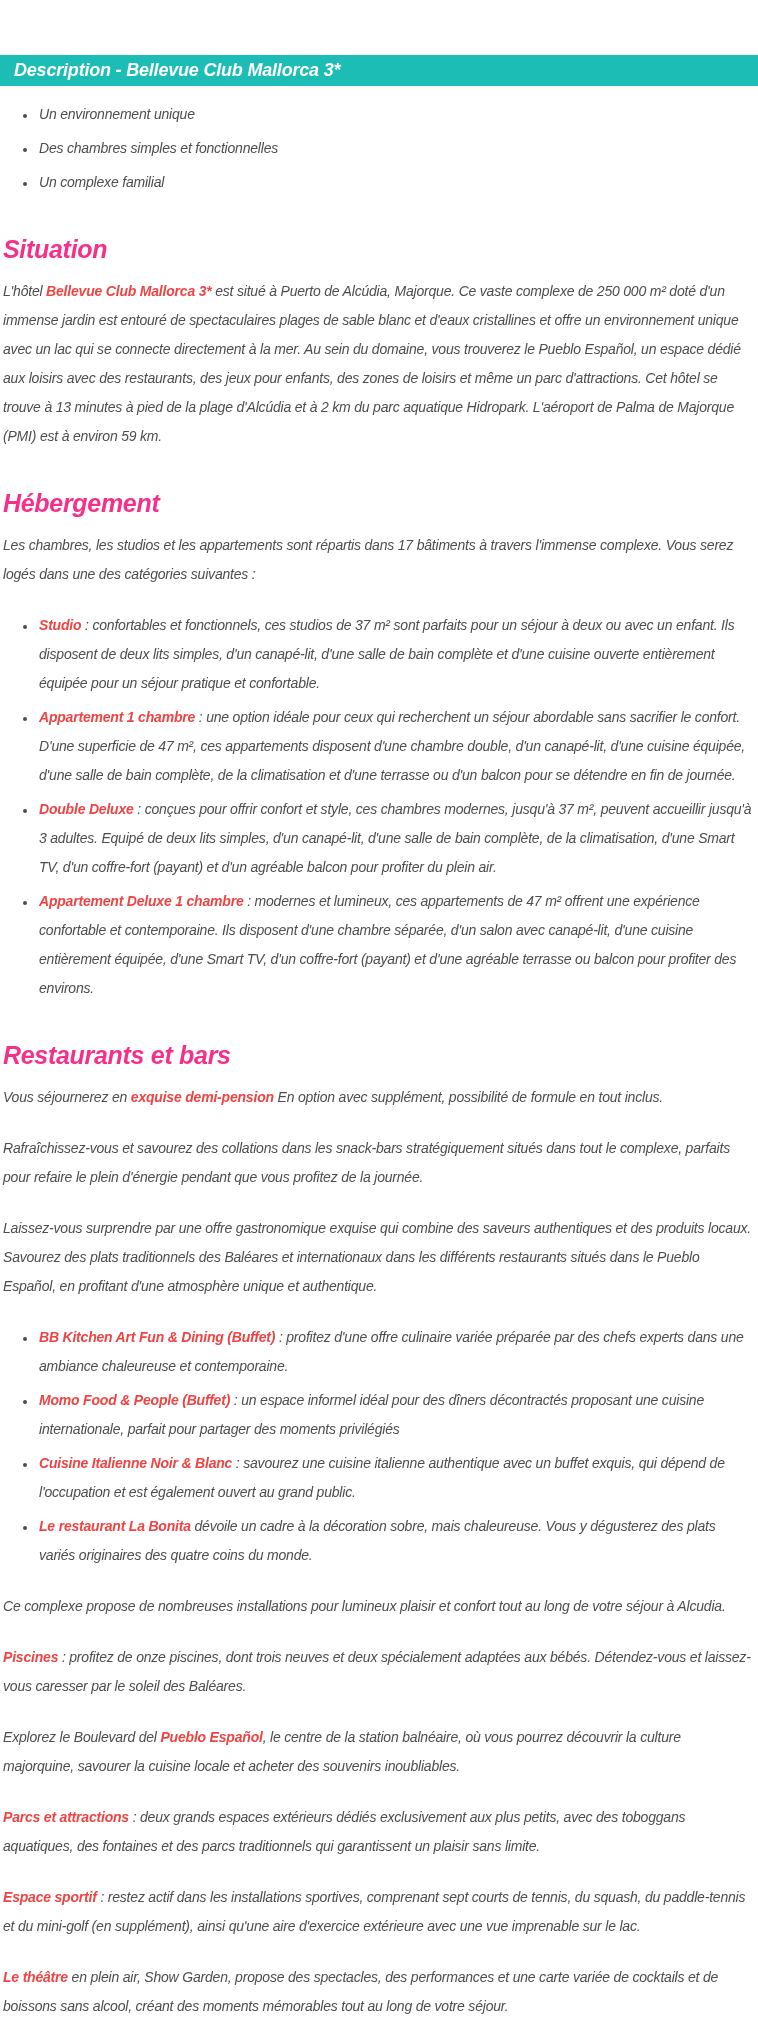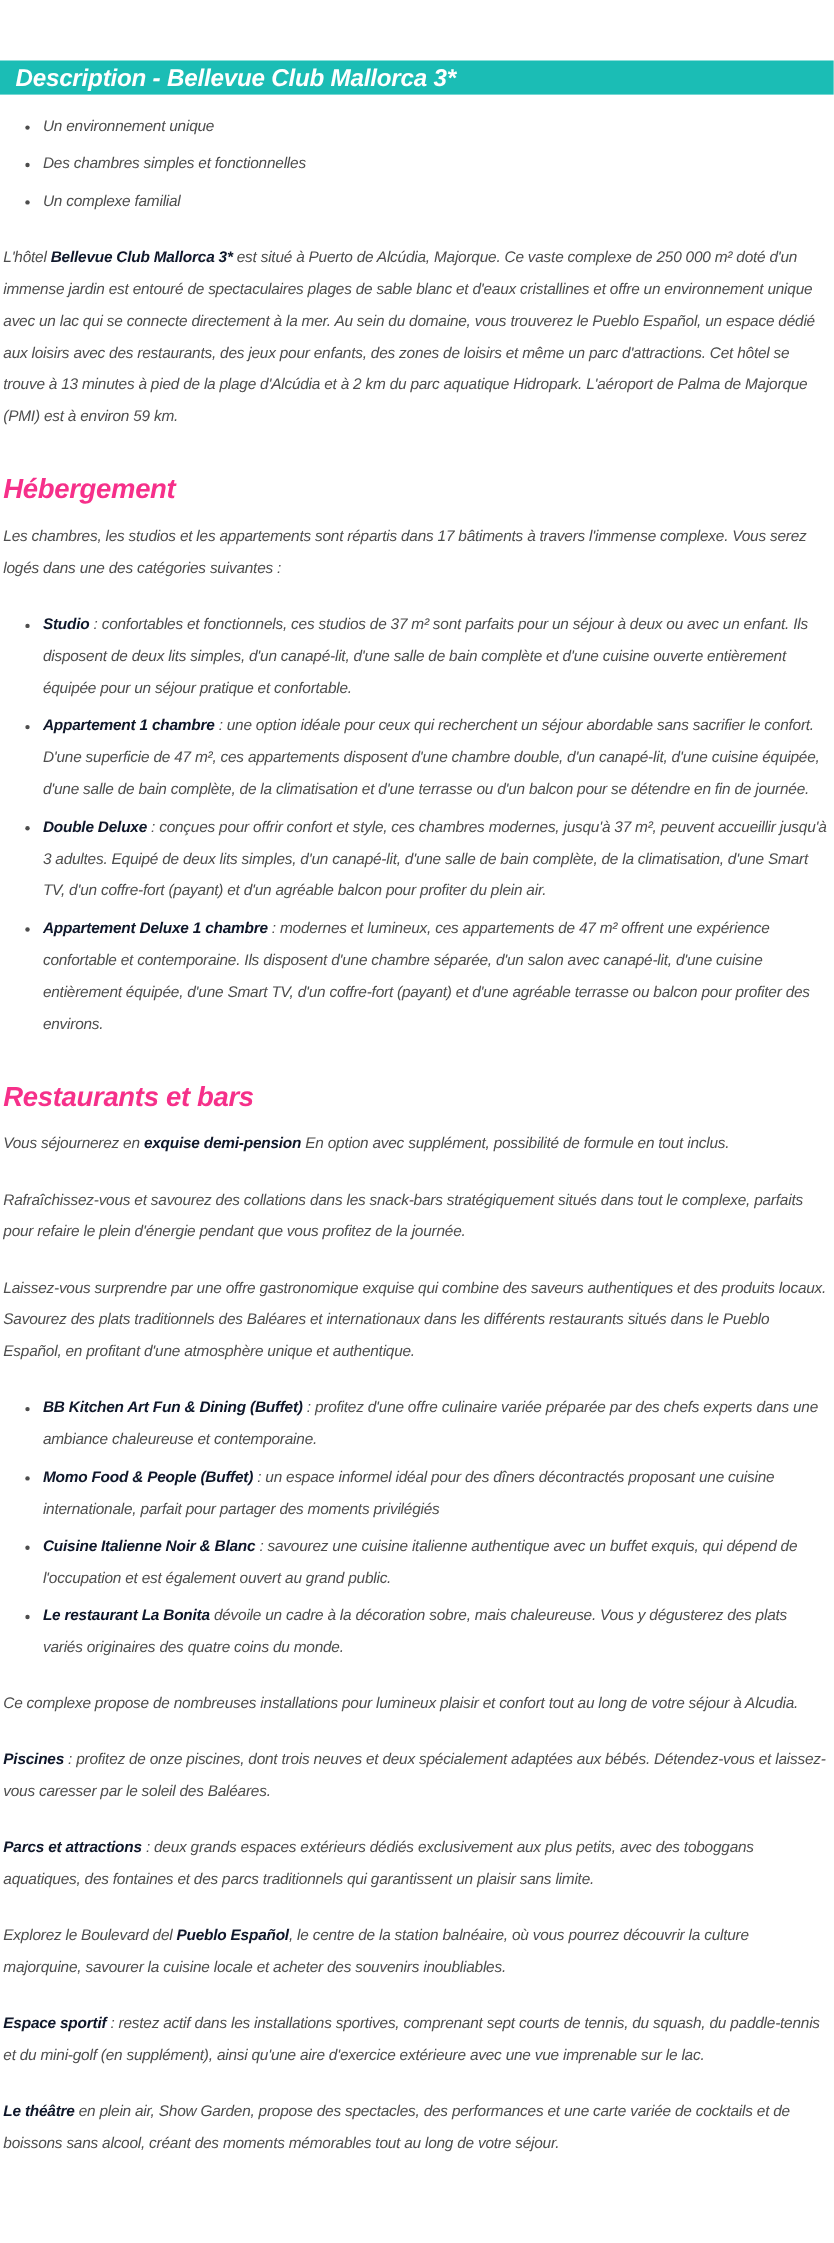--- a/index.html
+++ b/index.html
@@ -22,21 +22,21 @@
   }
   .header-bar {
     background: #1bbdb5;
     height: 31px;
     display: flex;
     align-items: center;
     padding: 0 14px;
   }
   .header-bar h1 {
     margin: 0;
-    font-size: 22px;
+    font-size: 18px;
     line-height: 31px;
     font-weight: 700;
     color: #ffffff;
     letter-spacing: -0.2px;
   }
   .content {
     padding: 0 4px 0 3px;
   }
   ul.bullets {
     margin: 14px 0 22px 0;
@@ -57,21 +57,21 @@
     line-height: 30px;
     font-weight: 700;
     margin: 37px 0 13px 0;
     letter-spacing: -0.3px;
   }
   p.para {
     margin: 0 0 22px 0;
   }
   .b {
     font-weight: 700;
-    color: #0f172a;
+    color: #ef4444;
   }
   section { margin: 0; }
 </style>
 </head>
 <body>
 
 <div class="page">
 
   <div class="header-bar">
     <h1>Description - Bellevue Club Mallorca 3*</h1>
@@ -79,20 +79,21 @@
 
   <div class="content">
 
     <ul class="bullets">
       <li>Un environnement unique</li>
       <li>Des chambres simples et fonctionnelles</li>
       <li>Un complexe familial</li>
     </ul>
 
     <section>
+      <h2 class="sec-heading">Situation</h2>
       <p class="para"><span>L'hôtel </span><span class="b">Bellevue Club Mallorca 3*</span><span> est situé à Puerto de Alcúdia, Majorque. Ce vaste complexe de 250 000 m² doté d'un immense jardin est entouré de spectaculaires plages de sable blanc et d'eaux cristallines et offre un environnement unique avec un lac qui se connecte directement à la mer. Au sein du domaine, vous trouverez le Pueblo Español, un espace dédié aux loisirs avec des restaurants, des jeux pour enfants, des zones de loisirs et même un parc d'attractions. Cet hôtel se trouve à 13 minutes à pied de la plage d'Alcúdia et à 2 km du parc aquatique Hidropark. L'aéroport de Palma de Majorque (PMI) est à environ 59 km.</span></p>
     </section>
 
     <section>
       <h2 class="sec-heading">Hébergement</h2>
       <p class="para">Les chambres, les studios et les appartements sont répartis dans 17 bâtiments à travers l'immense complexe. Vous serez logés dans une des catégories suivantes :</p>
       <ul class="bullets">
         <li><span class="b">Studio</span><span> : confortables et fonctionnels, ces studios de 37 m² sont parfaits pour un séjour à deux ou avec un enfant. Ils disposent de deux lits simples, d'un canapé-lit, d'une salle de bain complète et d'une cuisine ouverte entièrement équipée pour un séjour pratique et confortable.</span></li>
         <li><span class="b">Appartement 1 chambre</span><span> : une option idéale pour ceux qui recherchent un séjour abordable sans sacrifier le confort. D'une superficie de 47 m², ces appartements disposent d'une chambre double, d'un canapé-lit, d'une cuisine équipée, d'une salle de bain complète, de la climatisation et d'une terrasse ou d'un balcon pour se détendre en fin de journée.</span></li>
         <li><span class="b">Double Deluxe</span><span> : conçues pour offrir confort et style, ces chambres modernes, jusqu'à 37 m², peuvent accueillir jusqu'à 3 adultes. Equipé de deux lits simples, d'un canapé-lit, d'une salle de bain complète, de la climatisation, d'une Smart TV, d'un coffre-fort (payant) et d'un agréable balcon pour profiter du plein air.</span></li>
@@ -109,20 +110,20 @@
         <li><span class="b">BB Kitchen Art Fun &amp; Dining (Buffet)</span><span> : profitez d'une offre culinaire variée préparée par des chefs experts dans une ambiance chaleureuse et contemporaine.</span></li>
         <li><span class="b">Momo Food &amp; People (Buffet)</span><span> : un espace informel idéal pour des dîners décontractés proposant une cuisine internationale, parfait pour partager des moments privilégiés</span></li>
         <li><span class="b">Cuisine Italienne Noir &amp; Blanc</span><span> : savourez une cuisine italienne authentique avec un buffet exquis, qui dépend de l'occupation et est également ouvert au grand public.</span></li>
         <li><span class="b">Le restaurant La Bonita</span><span> dévoile un cadre à la décoration sobre, mais chaleureuse. Vous y dégusterez des plats variés originaires des quatre coins du monde.</span></li>
       </ul>
     </section>
 
     <section>
       <p class="para">Ce complexe propose de nombreuses installations pour lumineux plaisir et confort tout au long de votre séjour à Alcudia.</p>
       <p class="para"><span class="b">Piscines</span><span> : profitez de onze piscines, dont trois neuves et deux spécialement adaptées aux bébés. Détendez-vous et laissez-vous caresser par le soleil des Baléares.</span></p>
+      <p class="para"><span>Explorez le Boulevard del </span><span class="b">Pueblo Español</span><span>, le centre de la station balnéaire, où vous pourrez découvrir la culture majorquine, savourer la cuisine locale et acheter des souvenirs inoubliables.</span></p>
       <p class="para"><span class="b">Parcs et attractions</span><span> : deux grands espaces extérieurs dédiés exclusivement aux plus petits, avec des toboggans aquatiques, des fontaines et des parcs traditionnels qui garantissent un plaisir sans limite.</span></p>
-      <p class="para"><span>Explorez le Boulevard del </span><span class="b">Pueblo Español</span><span>, le centre de la station balnéaire, où vous pourrez découvrir la culture majorquine, savourer la cuisine locale et acheter des souvenirs inoubliables.</span></p>
       <p class="para"><span class="b">Espace sportif</span><span> : restez actif dans les installations sportives, comprenant sept courts de tennis, du squash, du paddle-tennis et du mini-golf (en supplément), ainsi qu'une aire d'exercice extérieure avec une vue imprenable sur le lac.</span></p>
       <p class="para"><span class="b">Le théâtre</span><span> en plein air, Show Garden, propose des spectacles, des performances et une carte variée de cocktails et de boissons sans alcool, créant des moments mémorables tout au long de votre séjour.</span></p>
     </section>
 
   </div>
 </div>
 
 </body></html>

